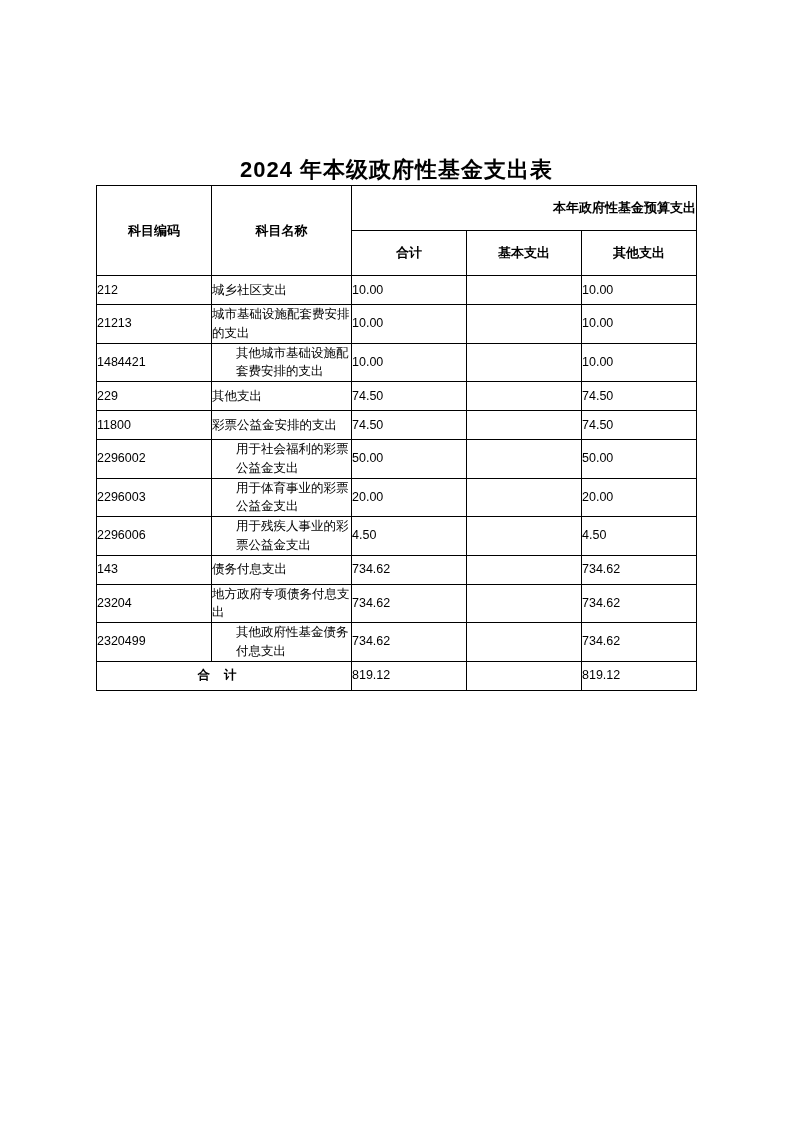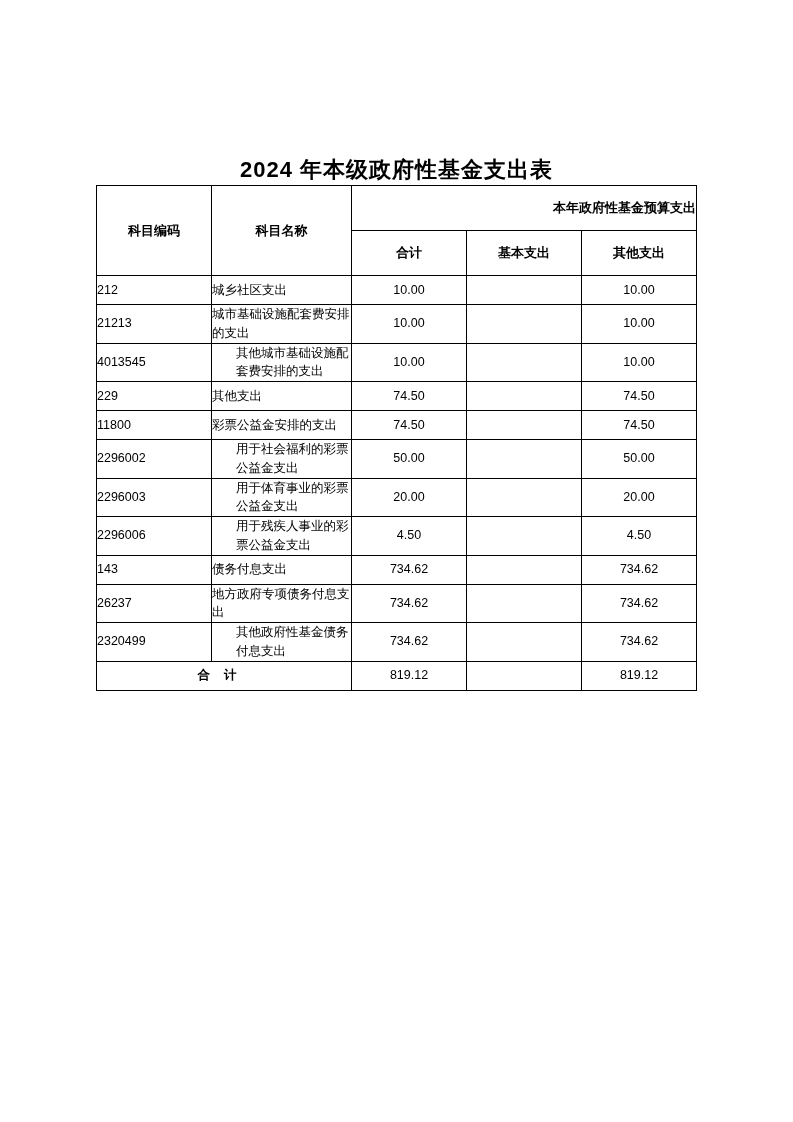--- a/index.html
+++ b/index.html
@@ -68,21 +68,21 @@
   }
   .cell-name {
     padding: 6px 6px 6px 12px;
     height: 28px;
     line-height: 1.5;
   }
   .cell-name.indent {
     padding-left: 24px;
   }
   .cell-num {
-    text-align: center;
+    text-align: left;
     padding: 6px 12px 6px 4px;
     height: 28px;
     line-height: 1.5;
   }
   .row-total .cell-code {
     text-align: center;
     font-weight: bold;
     letter-spacing: 14px;
     padding-left: 0;
   }
@@ -143,21 +143,21 @@
 
       <tr>
         <td class="cell-code">21213</td>
         <td class="cell-name">城市基础设施配套费安排的支出</td>
         <td class="cell-num">10.00</td>
         <td class="cell-num"></td>
         <td class="cell-num">10.00</td>
       </tr>
 
       <tr>
-        <td class="cell-code">4013545</td>
+        <td class="cell-code">1484421</td>
         <td class="cell-name indent">其他城市基础设施配套费安排的支出</td>
         <td class="cell-num">10.00</td>
         <td class="cell-num"></td>
         <td class="cell-num">10.00</td>
       </tr>
 
       <tr>
         <td class="cell-code">229</td>
         <td class="cell-name">其他支出</td>
         <td class="cell-num">74.50</td>
@@ -199,21 +199,21 @@
 
       <tr>
         <td class="cell-code">143</td>
         <td class="cell-name">债务付息支出</td>
         <td class="cell-num">734.62</td>
         <td class="cell-num"></td>
         <td class="cell-num">734.62</td>
       </tr>
 
       <tr>
-        <td class="cell-code">26237</td>
+        <td class="cell-code">23204</td>
         <td class="cell-name">地方政府专项债务付息支出</td>
         <td class="cell-num">734.62</td>
         <td class="cell-num"></td>
         <td class="cell-num">734.62</td>
       </tr>
 
       <tr>
         <td class="cell-code">2320499</td>
         <td class="cell-name indent">其他政府性基金债务付息支出</td>
         <td class="cell-num">734.62</td>

